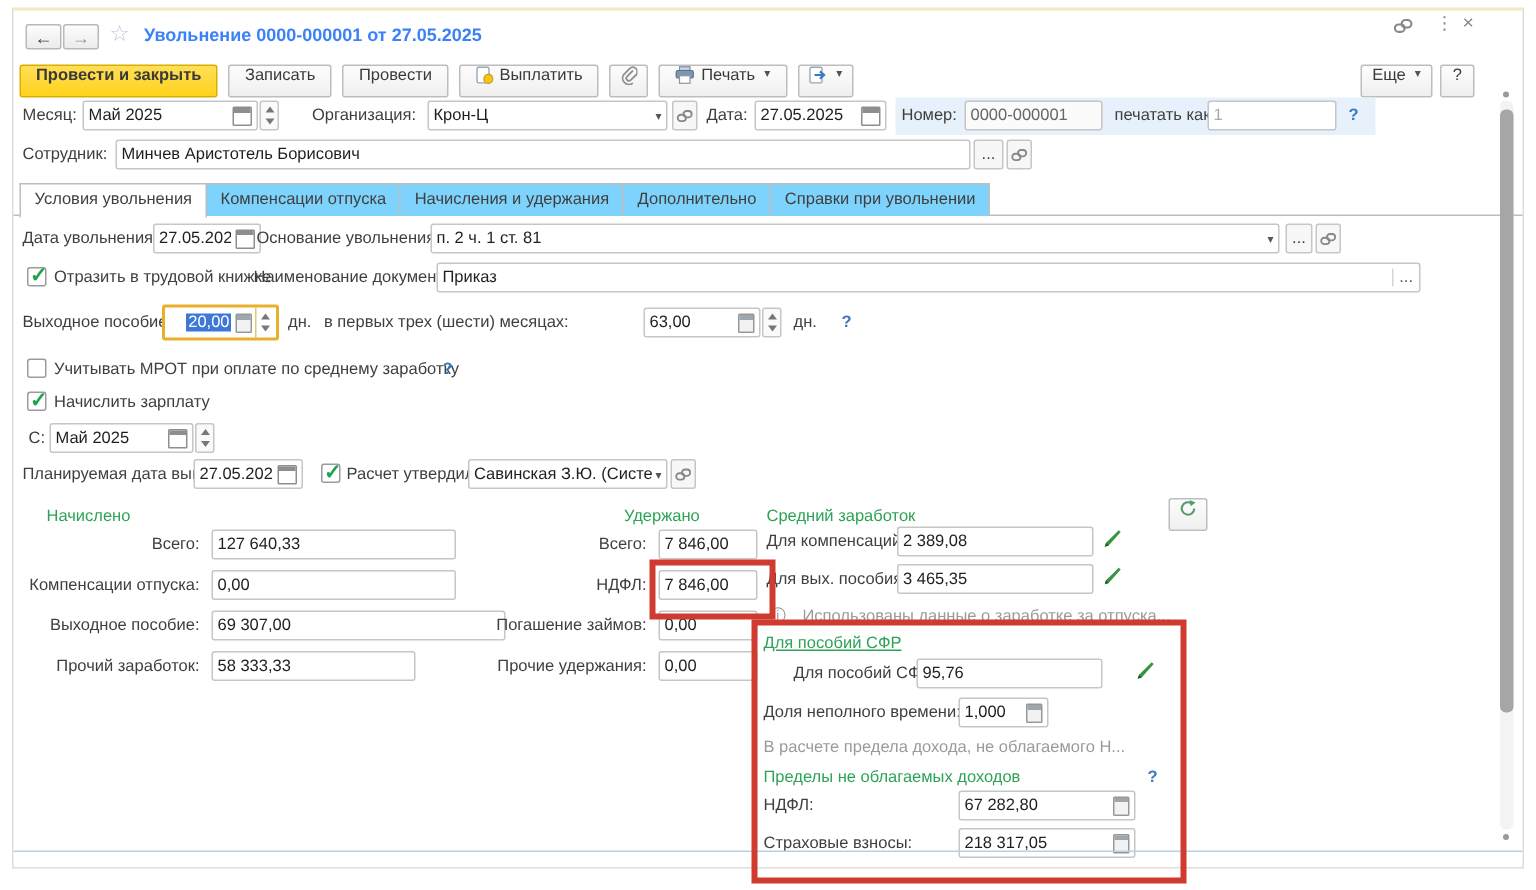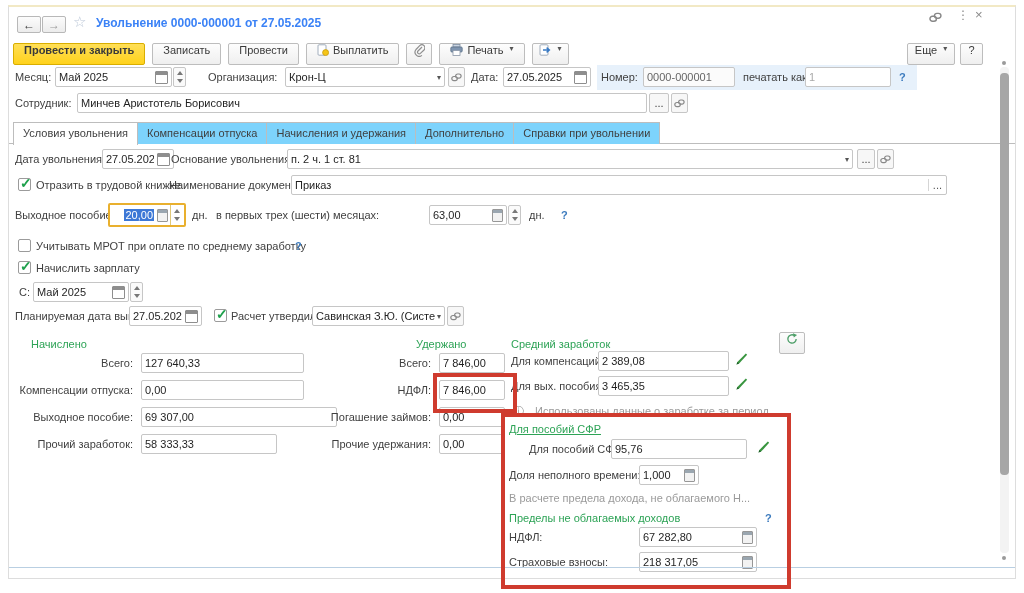--- a/index.html
+++ b/index.html
@@ -346,25 +346,25 @@
   <div class="inp" style="left:589px;top:369px;width:131px;">
       <span class="v">3 465,35</span>
     </div>
   <div class="abs ico" style="left:726px;top:371px;cursor:pointer;">
     <svg width="13" height="13" viewBox="0 0 12 12">
         <path d="M11.2 1.6 L10 0.4 2.2 8.2 1.4 10.6 3.8 9.8 Z" fill="#38953f"></path>
         <path d="M1.4 10.6 L3.8 9.8 2.2 8.2 Z" fill="#1d5b27"></path>
       </svg>
   </div>
   <div class="lbl" style="left:504px;top:394px;color:#8e8e8e;">ⓘ</div>
-  <div class="lbl note" style="left:526px;top:394px;max-width:250px;overflow:hidden;">Использованы данные о заработке за период...</div>
+  <div class="lbl note" style="left:526px;top:394px;max-width:250px;overflow:hidden;">Использованы данные о заработке за отпуска...</div>
 
   <div class="lbl green" style="left:500px;top:412px;text-decoration:underline;cursor:pointer;">Для пособий СФР</div>
   <div class="lbl" style="left:520px;top:432px;">Для пособий СФР:</div>
-  <div class="inp" style="left:602px;top:432px;width:136px;">
+  <div class="inp" style="left:602px;top:432px;width:124px;">
       <span class="v">95,76</span>
     </div>
   <div class="abs ico" style="left:748px;top:434px;cursor:pointer;">
     <svg width="13" height="13" viewBox="0 0 12 12">
         <path d="M11.2 1.6 L10 0.4 2.2 8.2 1.4 10.6 3.8 9.8 Z" fill="#38953f"></path>
         <path d="M1.4 10.6 L3.8 9.8 2.2 8.2 Z" fill="#1d5b27"></path>
       </svg>
   </div>
   <div class="lbl" style="left:500px;top:458px;">Доля неполного времени:</div>
   <div class="inp" style="left:630px;top:458px;width:60px;">

